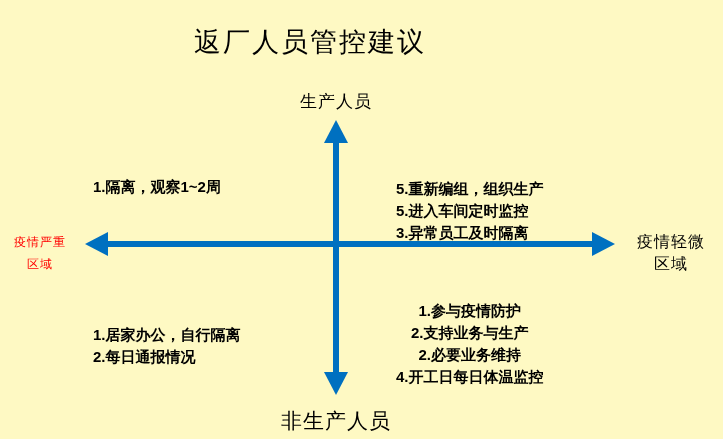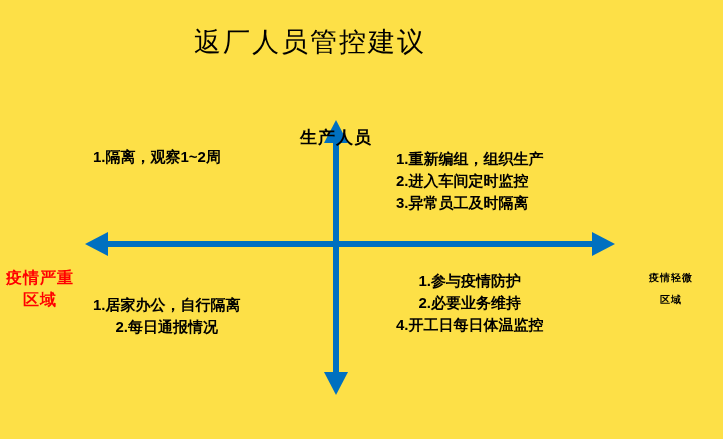--- a/index.html
+++ b/index.html
@@ -4,21 +4,21 @@
 <style>
   html, body { margin: 0; padding: 0; }
   body {
     font-family: "Liberation Sans", "DejaVu Sans", sans-serif;
     background: #ffffff;
   }
   .canvas {
     position: relative;
     width: 723px;
     height: 439px;
-    background: #fde047;
+    background: #fef9c3;
     overflow: hidden;
   }
   .title {
     position: absolute;
     left: 140px;
     top: 24px;
     width: 340px;
     text-align: center;
     font-size: 27px;
     font-weight: 400;
@@ -26,67 +26,67 @@
     letter-spacing: 2px;
     white-space: nowrap;
   }
   .axes-svg {
     position: absolute;
     left: 0;
     top: 0;
   }
   .axis-label {
     position: absolute;
-    font-weight: bold;
+    font-weight: normal;
     color: #000000;
     letter-spacing: 1px;
-    margin-top: 36px;
   }
   .top-label {
     left: 256px;
     top: 90px;
     width: 160px;
     text-align: center;
     font-size: 17px;
   }
   .bottom-label {
     left: 246px;
     top: 407px;
     width: 180px;
     text-align: center;
     font-size: 21px;
   }
   .left-label {
     left: 0px;
     top: 231px;
     width: 80px;
     text-align: center;
-    font-size: 16px;
+    font-size: 12px;
     line-height: 22px;
     color: #FF0000;
   }
   .right-label {
     left: 624px;
     top: 231px;
     width: 94px;
     text-align: center;
-    font-size: 10px;
+    font-size: 16px;
     line-height: 22px;
   }
   .quad-list {
     position: absolute;
     font-size: 15px;
     font-weight: bold;
     color: #000000;
     line-height: 22px;
     white-space: nowrap;
+    margin-top: 30px;
   }
   .tl { left: 93px;  top: 146px; }
   .tr { left: 396px; top: 148px; }
-  .bl { left: 93px;  top: 294px; text-align: center; }
+  .bl { left: 93px;  top: 294px; }
   .br { left: 396px; top: 270px; text-align: center; }
 </style>
 </head>
 <body>
 
 <div class="canvas">
 
   <div class="title">返厂人员管控建议</div>
 
   <svg class="axes-svg" width="723" height="439" viewBox="0 0 723 439">
@@ -116,29 +116,30 @@
   <div class="axis-label right-label">
     <div>疫情轻微</div>
     <div>区域</div>
   </div>
 
   <div class="quad-list tl">
     <div>1.隔离，观察1~2周</div>
   </div>
 
   <div class="quad-list tr">
-    <div>1.重新编组，组织生产</div>
-    <div>2.进入车间定时监控</div>
+    <div>5.重新编组，组织生产</div>
+    <div>5.进入车间定时监控</div>
     <div>3.异常员工及时隔离</div>
   </div>
 
   <div class="quad-list bl">
     <div>1.居家办公，自行隔离</div>
     <div>2.每日通报情况</div>
   </div>
 
   <div class="quad-list br">
     <div>1.参与疫情防护</div>
+    <div>2.支持业务与生产</div>
     <div>2.必要业务维持</div>
     <div>4.开工日每日体温监控</div>
   </div>
 
 </div>
 
 </body></html>

